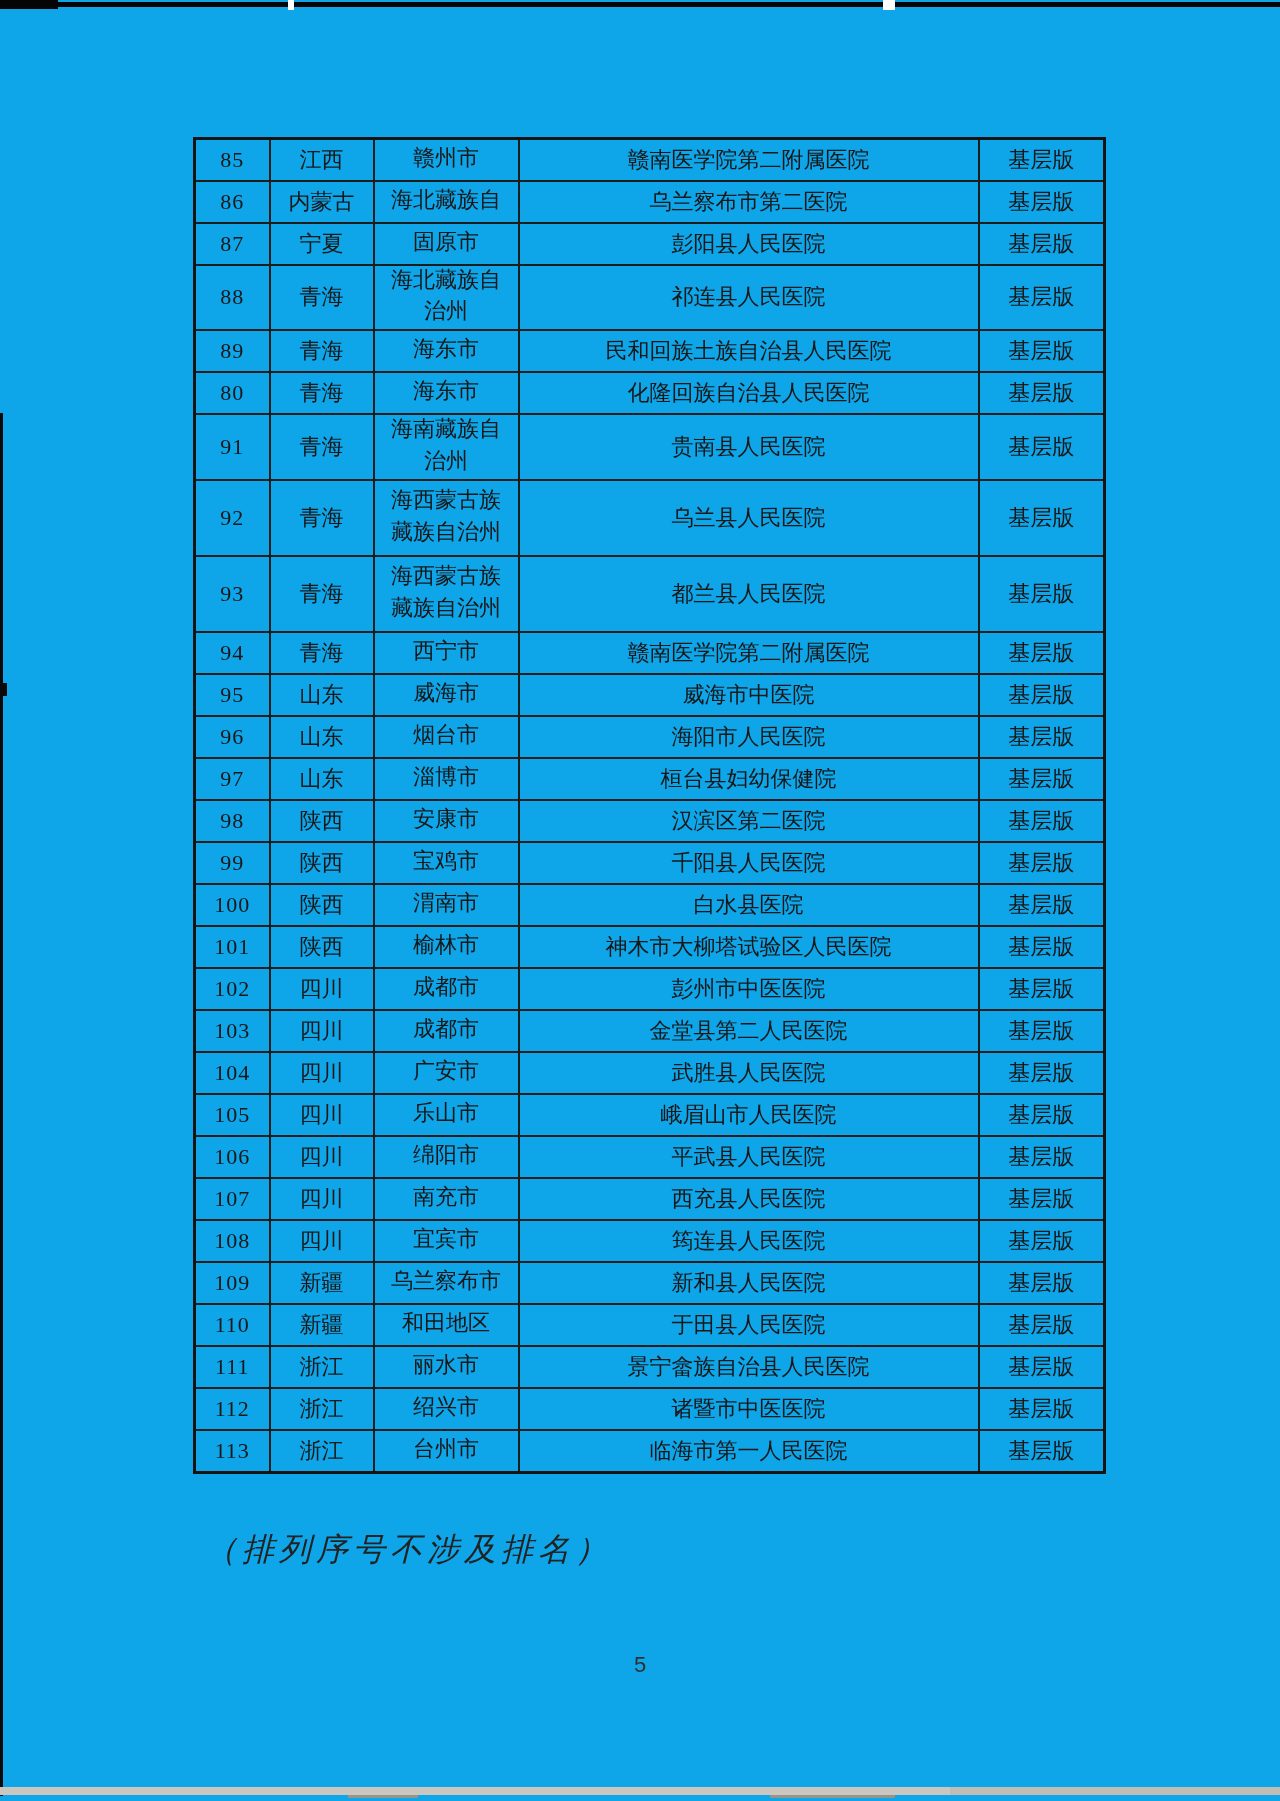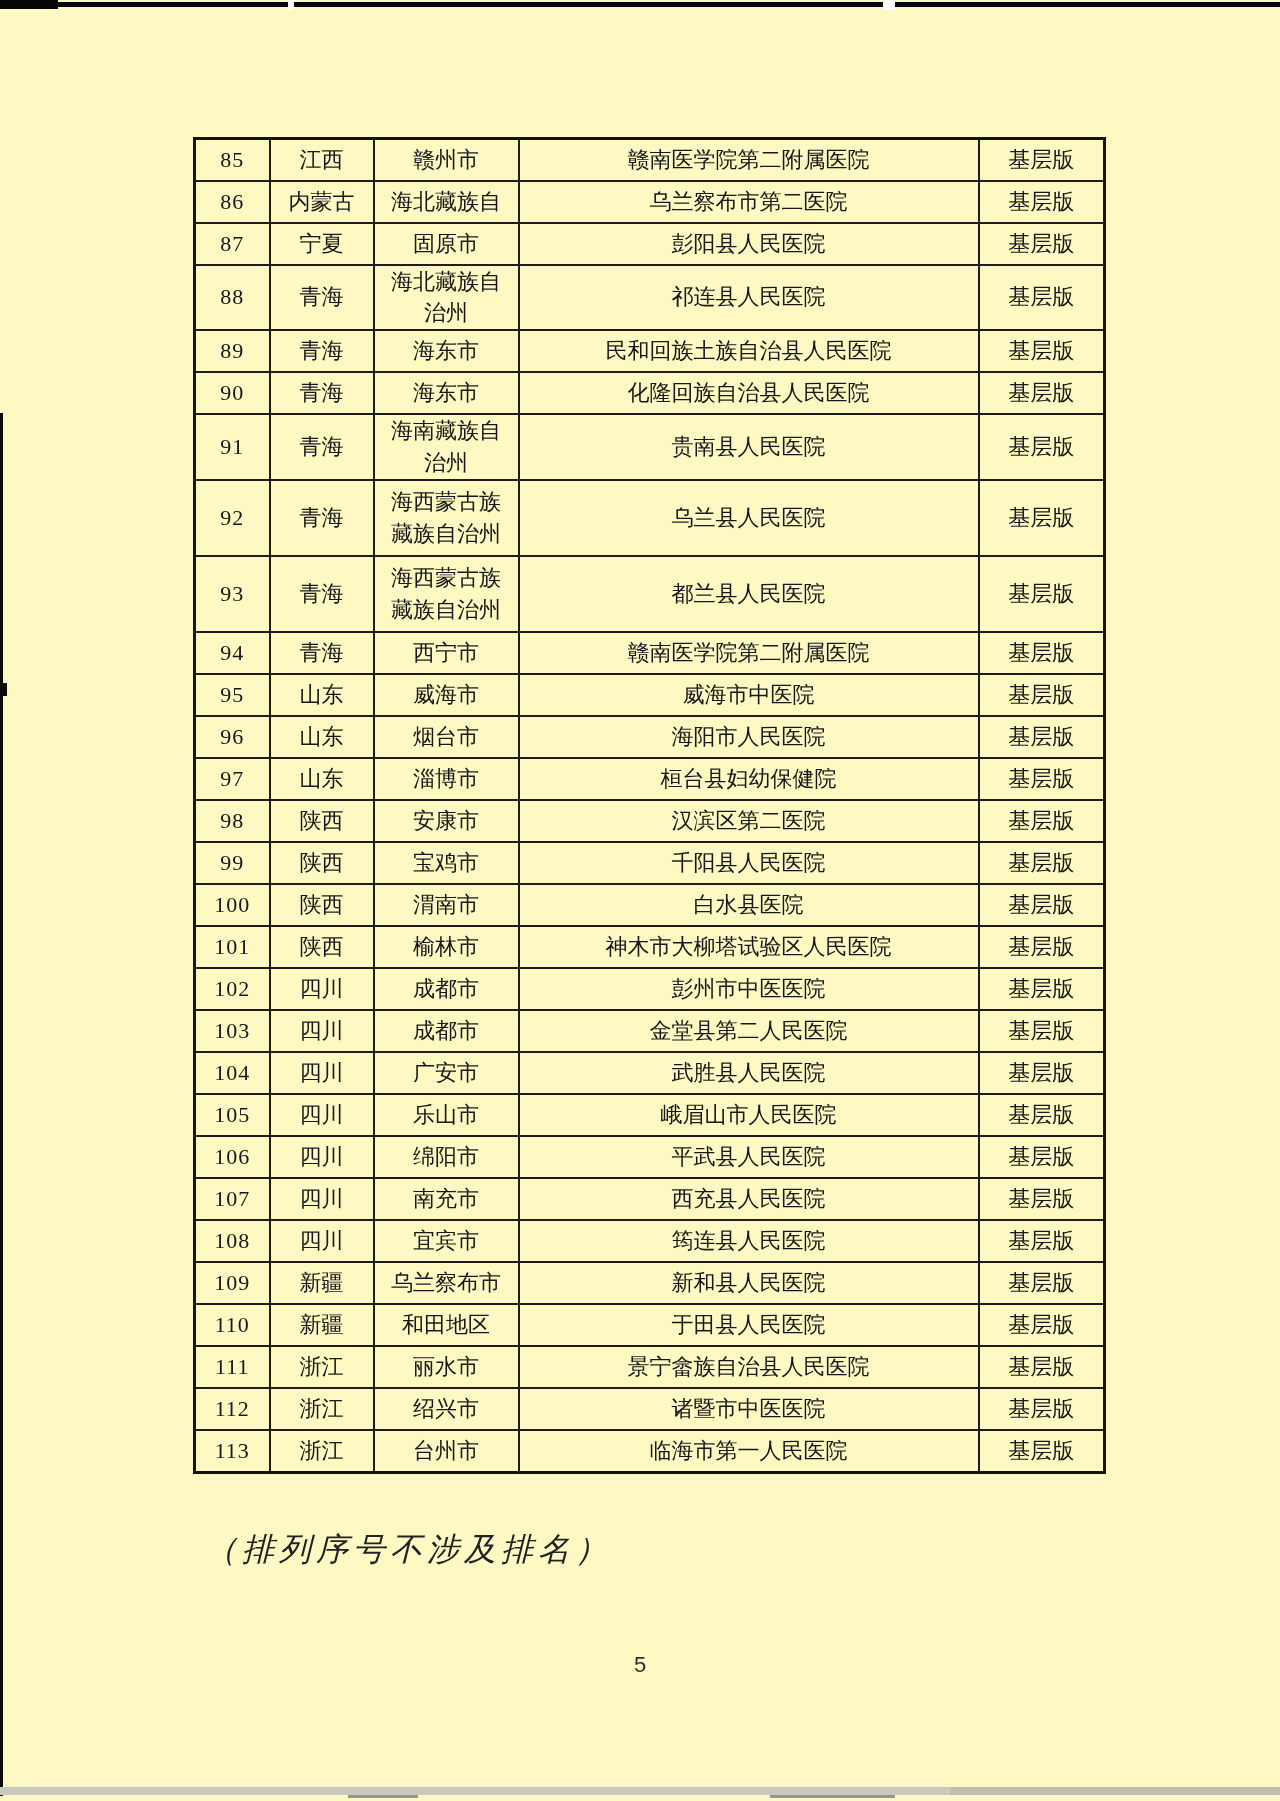--- a/index.html
+++ b/index.html
@@ -1,20 +1,20 @@
 <!DOCTYPE html>
 <html><head>
 <meta charset="utf-8">
 <style>
   html,body{margin:0;padding:0;}
   body{
     width:1280px;height:1801px;position:relative;background:#ffffff;overflow:hidden;
     font-family:"Liberation Serif","DejaVu Serif",serif;
   }
-  .page{position:absolute;inset:0;background:#fef9c3;}
+  .page{position:absolute;inset:0;background:#0ea5e9;}
 
   
   .top-bar{position:absolute;left:0;top:2px;width:1280px;height:5px;background:#050505;}
   .top-bar-thick{position:absolute;left:0;top:0;width:58px;height:9px;background:#050505;}
   .top-gap1{position:absolute;left:288px;top:0;width:6px;height:10px;background:#fff;}
   .top-gap2{position:absolute;left:883px;top:0;width:12px;height:10px;background:#fff;}
   .left-line{position:absolute;left:0;top:413px;width:3px;height:1383px;background:#0a0a0a;}
   .left-blob{position:absolute;left:0;top:683px;width:7px;height:13px;background:#0a0a0a;}
   .bottom-band{position:absolute;left:0;top:1787px;width:1280px;height:8px;background:#cac7c0;}
   .bottom-band-dark{position:absolute;left:950px;top:1787px;width:330px;height:8px;background:#c0bdb5;}
@@ -29,21 +29,21 @@
   }
   table.doc-table td{
     border:2px solid #1d1d1d;
     text-align:center;vertical-align:middle;
     font-size:22px;line-height:1.45;padding:0 5px;
     overflow:hidden;
   }
   table.doc-table tr{height:42px;}
   table.doc-table tr.row-tall{height:58px;padding-left:40px;}
   table.doc-table tr.row-x-tall{height:76px;}
-  td.city{white-space:pre-line;}
+  td.city{white-space:pre-line;font-family:Liberation Mono, monospace;}
   td.no{font-size:23px;letter-spacing:1px;}
 
   
   .footnote{
     position:absolute;left:205px;top:1528px;
     font-size:32px;letter-spacing:5px;color:#222;
     font-style:italic;
   }
   .page-number{
     position:absolute;left:0;right:0;top:1652px;text-align:center;
@@ -106,21 +106,21 @@
           <td>基层版</td>
         </tr>
         <tr>
           <td class="no">89</td>
           <td>青海</td>
           <td class="city">海东市</td>
           <td>民和回族土族自治县人民医院</td>
           <td>基层版</td>
         </tr>
         <tr>
-          <td class="no">90</td>
+          <td class="no">80</td>
           <td>青海</td>
           <td class="city">海东市</td>
           <td>化隆回族自治县人民医院</td>
           <td>基层版</td>
         </tr>
         <tr class="row-tall">
           <td class="no">91</td>
           <td>青海</td>
           <td class="city">海南藏族自
 治州</td>

